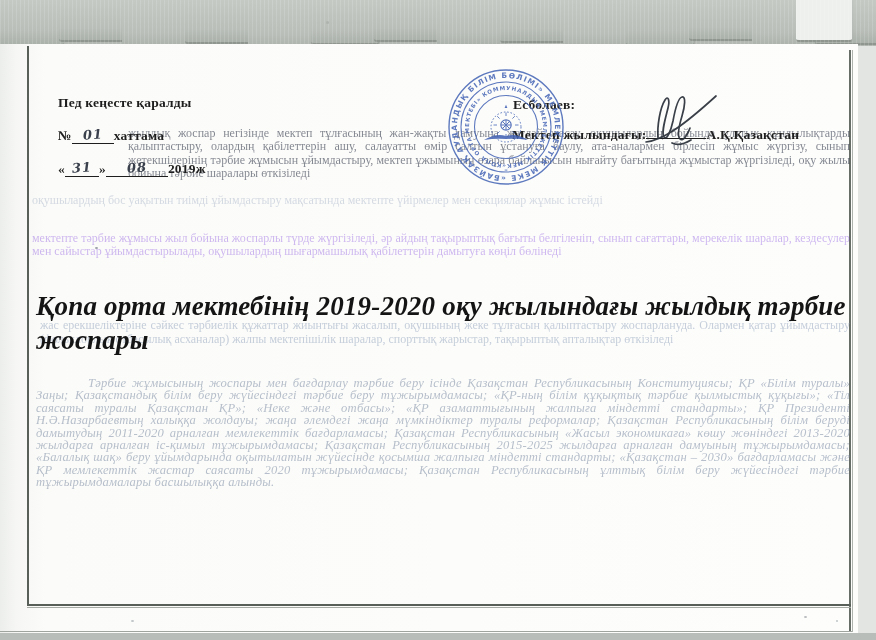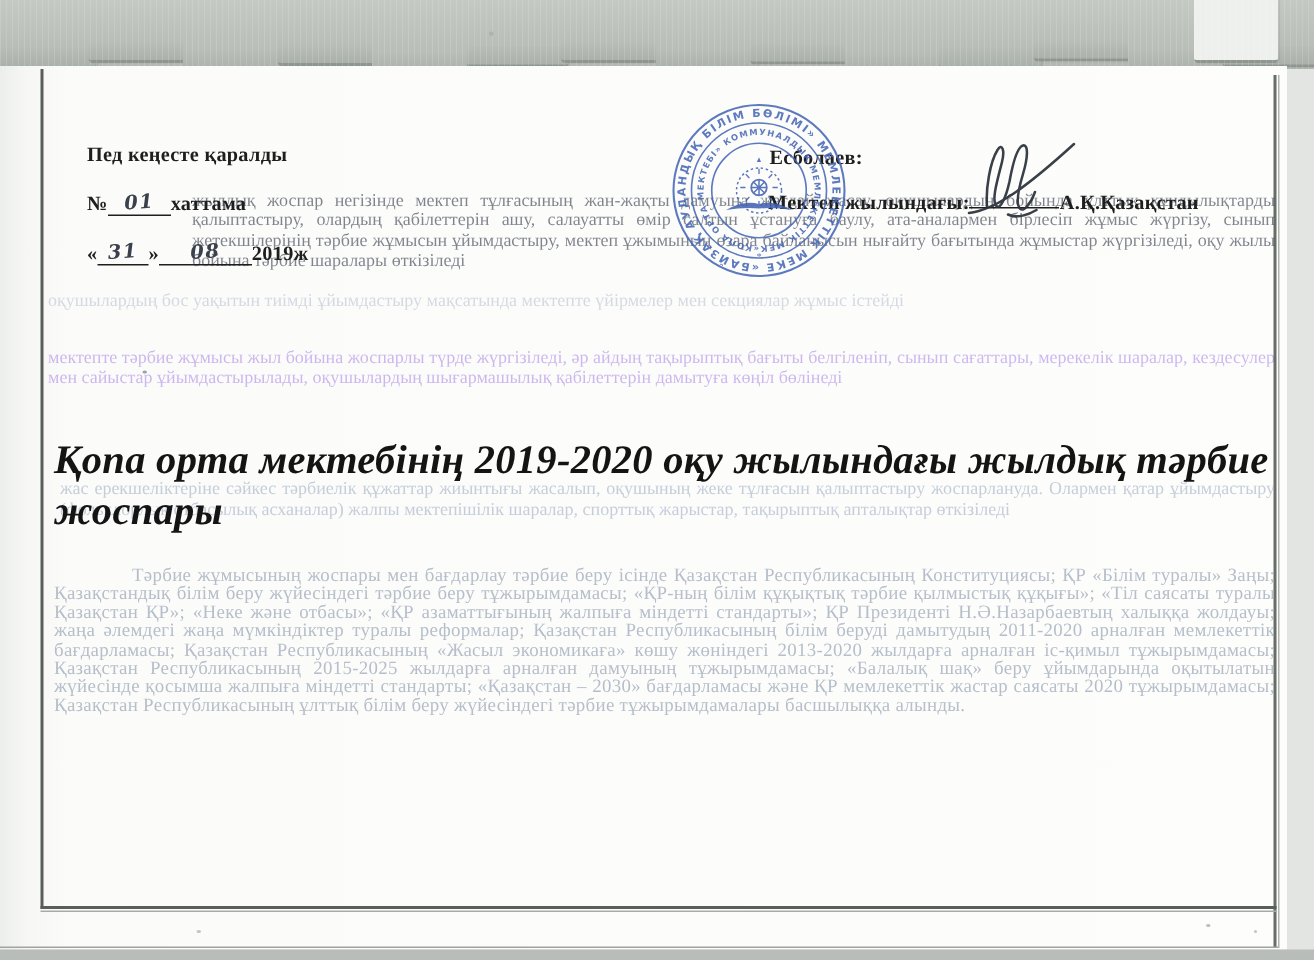--- a/index.html
+++ b/index.html
@@ -55,21 +55,21 @@
   .ghost{
     position:absolute;overflow:hidden;text-align:justify;
     filter:blur(.4px);pointer-events:none;
   }
   .ghost-a{left:128px;top:127px;width:722px;height:80px;font-size:12px;line-height:13.4px;color:#0f172a;opacity:.52;}
   .ghost-b1{left:32px;top:194px;width:818px;height:13px;font-size:12px;line-height:13px;color:#9aa8bf;opacity:.40;}
   .ghost-b2{left:32px;top:219px;width:818px;height:50px;font-size:12px;line-height:13.4px;color:#6d28d9;opacity:.32;margin-top:13px;}
   .ghost-c{left:40px;top:319px;width:810px;height:42px;font-size:12px;line-height:13.8px;color:#8ea0ba;opacity:.50;}
   .ghost-refs{
     left:36px;top:377px;width:814px;height:127px;font-size:12.6px;line-height:12.4px;
-    color:#8b99ad;opacity:.62;text-indent:52px;letter-spacing:.2px;
+    color:#8b99ad;opacity:.62;font-style:italic;text-indent:52px;letter-spacing:.2px;
   }
   
   .doc-title{
     position:absolute;left:36px;top:289px;width:816px;
     font-size:27px;font-weight:bold;font-style:italic;color:#141414;
     text-align:left;line-height:34px;letter-spacing:.2px;
   }
   
   .speck{position:absolute;border-radius:50%;background:#9aa0a6;}
 </style>

